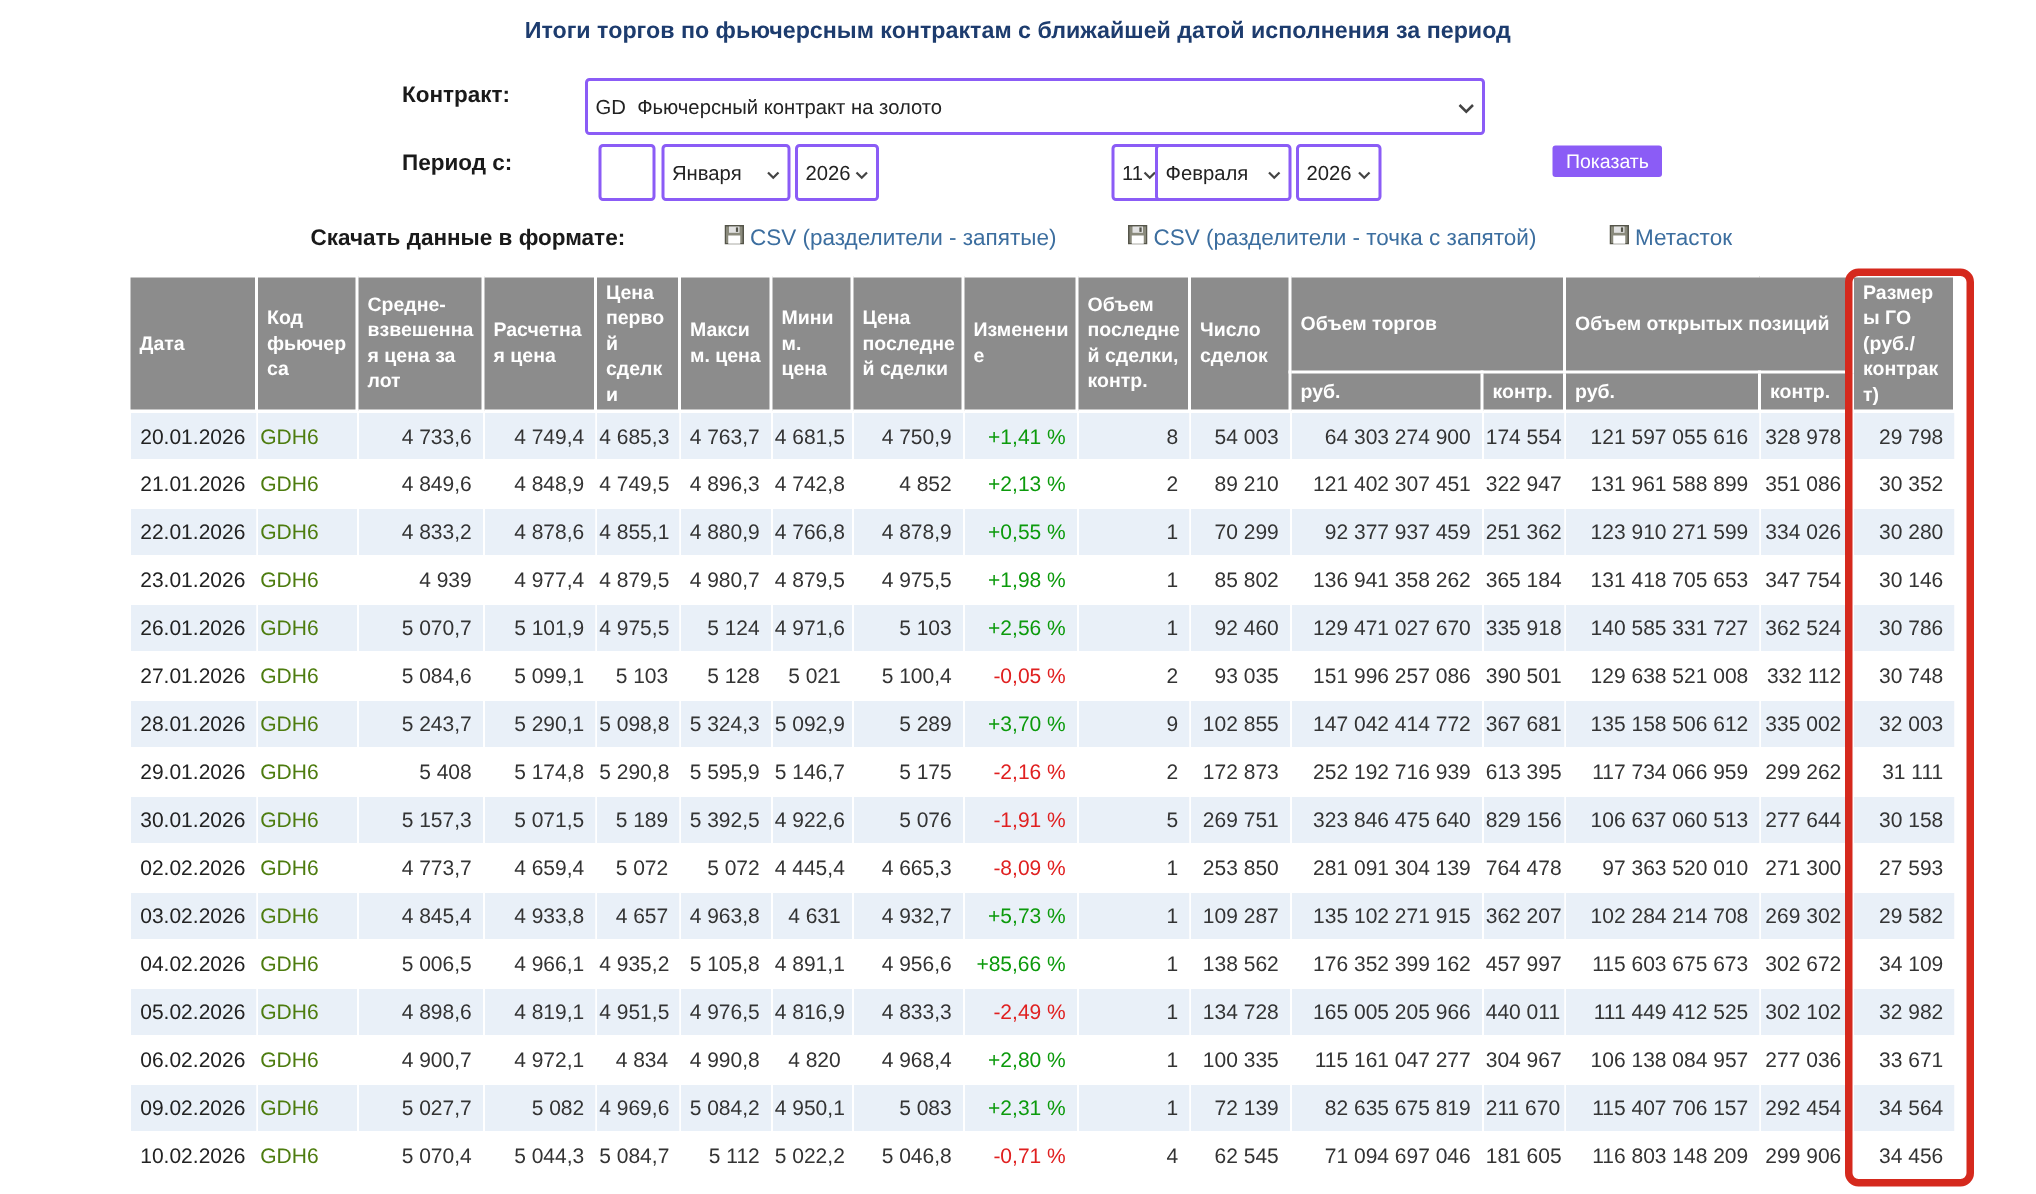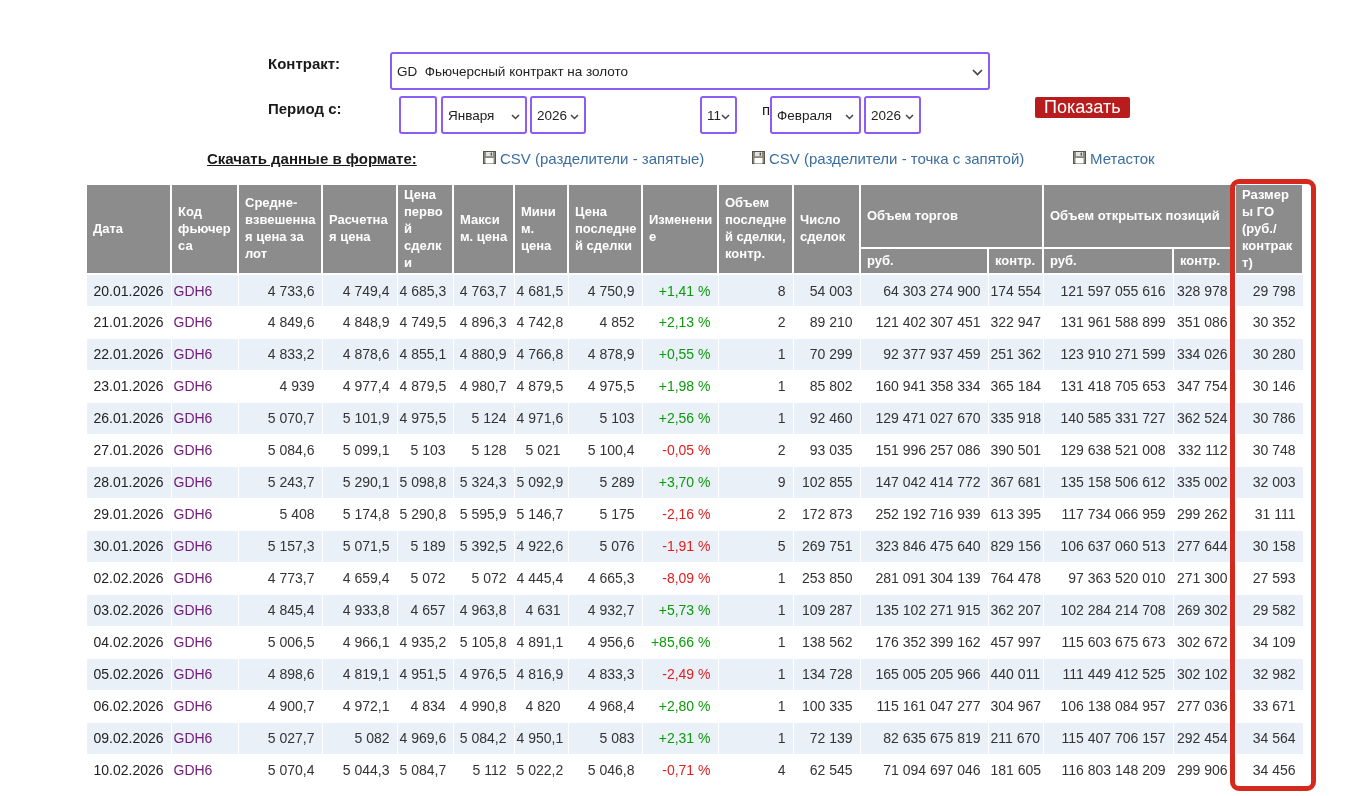--- a/index.html
+++ b/index.html
@@ -13,41 +13,41 @@
     overflow: hidden;
   }
   .title {
     position: absolute; top: 12px; left: 0; width: 100%;
     text-align: center; font-weight: bold; font-size: 15.5px; color: #1d3c6e;
   }
   .lbl { position: absolute; font-weight: bold; font-size: 15px; color: #1a1a1a; white-space: nowrap; }
   .lbl-contract { left: 268px; top: 55px; }
   .lbl-period   { left: 268px; top: 100px; }
   .lbl-to       { left: 762px; top: 101px; font-weight: normal; z-index: 0; }
-  .lbl-download { left: 207px; top: 150px; text-decoration: underline; }
+  .lbl-download { left: 207px; top: 150px; }
 
   .select {
     position: absolute; height: 38px; background: #fff;
     border: 2px solid #8b5cf6; border-radius: 3px;
     display: flex; align-items: center; justify-content: space-between;
     font-size: 13.5px; color: #222; padding: 0 5px; cursor: pointer; z-index: 1;
   }
   .select .val { white-space: pre; overflow: hidden; }
   .sel-contract   { left: 390px; top: 52px; width: 600px; }
   .sel-from-day   { left: 399px; top: 96px; width: 38px; gap: 42px; }
   .sel-from-month { left: 441px; top: 96px; width: 86px; }
   .sel-from-year  { left: 530px; top: 96px; width: 56px; }
-  .sel-to-day     { left: 700px; top: 96px; width: 37px; justify-content: space-between; }
+  .sel-to-day     { left: 741px; top: 96px; width: 37px; justify-content: space-between; }
   .sel-to-month   { left: 770px; top: 96px; width: 91px; }
   .sel-to-year    { left: 864px; top: 96px; width: 57px; }
 
   .btn-show {
     position: absolute; left: 1035px; top: 97px; height: 21px;
-    background: #b91c1c; color: #fff; border: none; border-radius: 2px;
-    font-size: 18px; padding: 0 9px; font-family: "Liberation Sans", sans-serif;
+    background: #8b5cf6; color: #fff; border: none; border-radius: 2px;
+    font-size: 13px; padding: 0 9px; font-family: "Liberation Sans", sans-serif;
     cursor: pointer;
   }
 
   .dl-link {
     position: absolute; top: 150px; font-size: 15px; color: #3c6e9f;
     text-decoration: none; display: flex; gap: 4px; cursor: pointer;
   }
   .dl-csv1 { left: 483px; }
   .dl-csv2 { left: 752px; }
   .dl-meta { left: 1073px; }
@@ -62,34 +62,35 @@
   thead tr.h1 th { height: 58px; }
   thead tr.h2 th { height: 24px; }
   tbody td {
     font-size: 14px; color: #333; height: 32px; padding: 0 7px 0 2px;
     text-align: right; border: 1px solid #fff; white-space: nowrap; overflow: hidden;
   }
   tbody tr:nth-child(odd)  { background: #e9f0f8; }
   tbody tr:nth-child(even) { background: #fff; }
   td.c-date { text-align: left; padding-left: 7px; color: #222; }
   td.c-code { text-align: left; padding-left: 2px; }
-  .code-link { color: #701a75; cursor: pointer; }
+  .code-link { color: #4d7c0f; cursor: pointer; }
   td.up   { color: #0c9a0c; }
   td.down { color: #e02020; }
 
   .highlight-rect {
     position: absolute; left: 1230px; top: 179px; width: 86px; height: 612px;
     border: 5px solid #d5291d; border-radius: 9px; pointer-events: none; z-index: 5;
   }
 </style>
 </head>
 <body>
 
 <div class="page">
 
+  <div class="title">Итоги торгов по фьючерсным контрактам с ближайшей датой исполнения за период</div>
 
   <span class="lbl lbl-contract">Контракт:</span>
   <div class="select sel-contract">
     <span class="val">GD  Фьючерсный контракт на золото</span>
     <span><svg width="11" height="7" viewBox="0 0 11 7">
           <path d="M1 1l4.5 4.5L10 1" stroke="#444" stroke-width="1.7" fill="none"></path>
         </svg></span>
   </div>
 
   <span class="lbl lbl-period">Период с:</span>
@@ -268,21 +269,21 @@
             <td class="c-code"><span class="code-link">GDH6</span></td>
             <td class="c-avg">4 939</td>
             <td class="c-settle">4 977,4</td>
             <td class="c-first">4 879,5</td>
             <td class="c-max">4 980,7</td>
             <td class="c-min">4 879,5</td>
             <td class="c-last">4 975,5</td>
             <td class="c-change up">+1,98 %</td>
             <td class="c-last_vol">1</td>
             <td class="c-trades">85 802</td>
-            <td class="c-vol_rub">160 941 358 334</td>
+            <td class="c-vol_rub">136 941 358 262</td>
             <td class="c-vol_contr">365 184</td>
             <td class="c-open_rub">131 418 705 653</td>
             <td class="c-open_contr">347 754</td>
             <td class="c-margin">30 146</td>
           </tr>
           <tr>
             <td class="c-date">26.01.2026</td>
             <td class="c-code"><span class="code-link">GDH6</span></td>
             <td class="c-avg">5 070,7</td>
             <td class="c-settle">5 101,9</td>

